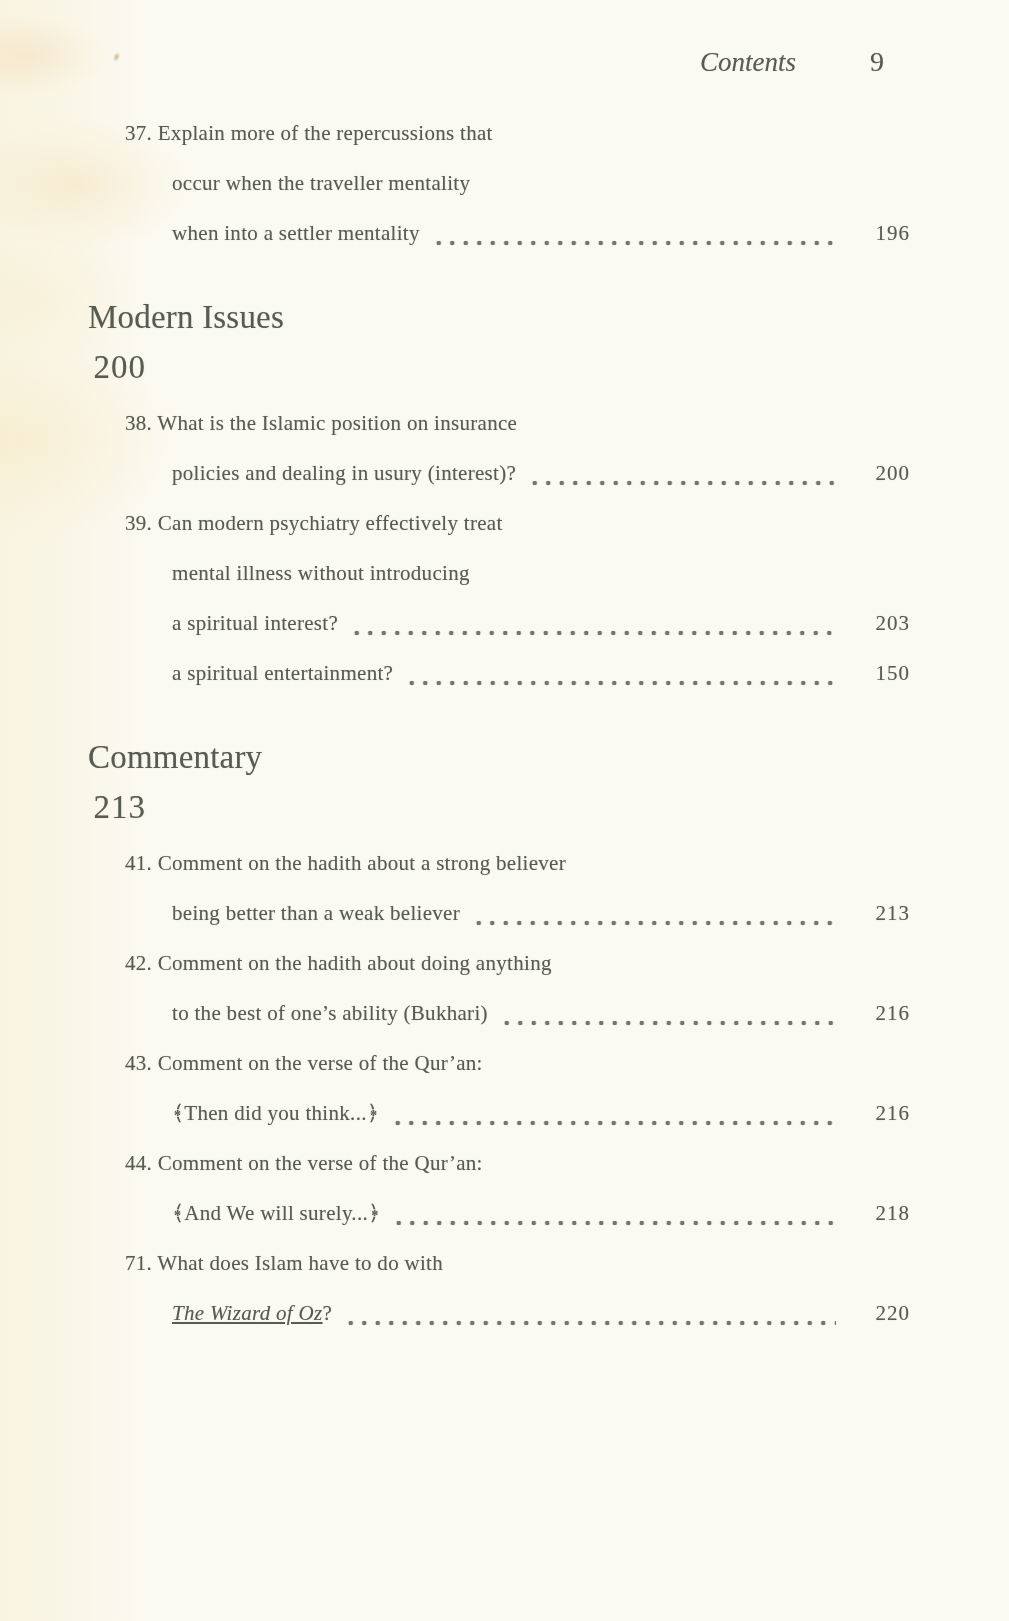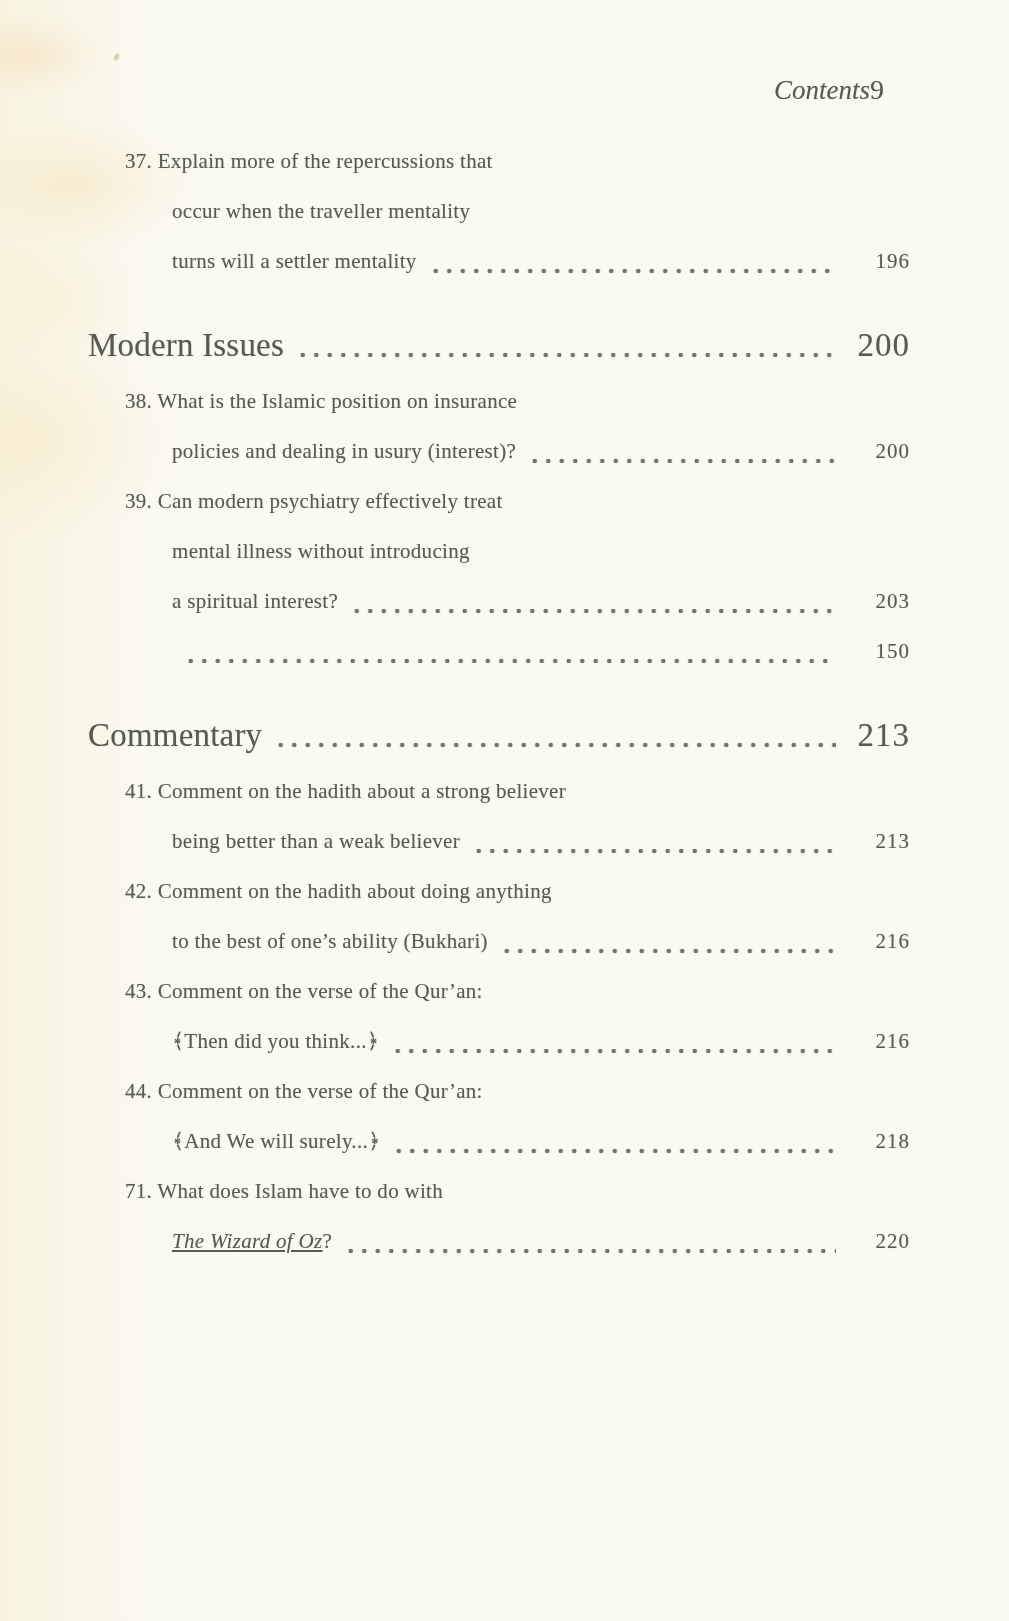--- a/index.html
+++ b/index.html
@@ -37,24 +37,25 @@
   }
 
   .content {
     position: absolute;
     left: 88px;
     top: 0;
     width: 822px;
   }
 
   .running-header {
-    margin-top: 72px;
+    margin-top: 44px;
     display: flex;
     justify-content: flex-end;
     align-items: baseline;
+    gap: 74px;
     padding-right: 26px;
     font-size: 27px;
     line-height: 36px;
     text-shadow: 0 0 1px rgba(88,91,81,0.35);
   }
   .header-title { font-style: italic; }
   .header-page { font-size: 28px; }
 
   .toc { margin-top: 28px; }
 
@@ -64,21 +65,21 @@
     font-size: 21px;
     line-height: 50px;
     letter-spacing: 0.3px;
     text-shadow: 0 0 1px rgba(88,91,81,0.35);
     white-space: nowrap;
   }
   .entry.item .line.first { padding-left: 37px; }
   .entry.item .line.cont  { padding-left: 84px; }
 
   .entry.section { margin: 34px 0 6px 0; }
-  .entry.section .line { font-size: 33px; letter-spacing: 0.2px; }
+  .entry.section .line { font-size: 33px; letter-spacing: 0.2px; flex-direction: column; }
 
   .line-text.italic { font-style: italic; text-decoration: underline; }
 
   .leader {
     flex: 1 1 auto;
     align-self: stretch;
     margin: 0 16px 0 10px;
     background-image: radial-gradient(circle, #71756a 2px, rgba(113,117,106,0) 2.6px);
     background-size: 13.5px 6px;
     background-repeat: repeat-x;
@@ -107,21 +108,21 @@
     <main class="toc">
 
     <div class="entry item">
           <div class="line first">
             <span class="line-text">37. Explain more of the repercussions that</span>
           </div>
           <div class="line cont">
             <span class="line-text">occur when the traveller mentality</span>
           </div>
           <div class="line cont last">
-            <span class="line-text">turns will a settler mentality</span>
+            <span class="line-text">when into a settler mentality</span>
             <span class="leader"></span>
             <span class="pagenum">196</span>
           </div>
         </div>
         <div class="entry section">
           <div class="line first last">
             <span class="line-text">Modern Issues</span>
             <span class="leader"></span>
             <span class="pagenum">200</span>
           </div>
@@ -144,20 +145,21 @@
             <span class="line-text">mental illness without introducing</span>
           </div>
           <div class="line cont last">
             <span class="line-text">a spiritual interest?</span>
             <span class="leader"></span>
             <span class="pagenum">203</span>
           </div>
         </div>
         <div class="entry item">
           <div class="line cont last">
+            <span class="line-text">a spiritual entertainment?</span>
             <span class="leader"></span>
             <span class="pagenum">150</span>
           </div>
         </div>
         <div class="entry section">
           <div class="line first last">
             <span class="line-text">Commentary</span>
             <span class="leader"></span>
             <span class="pagenum">213</span>
           </div>

